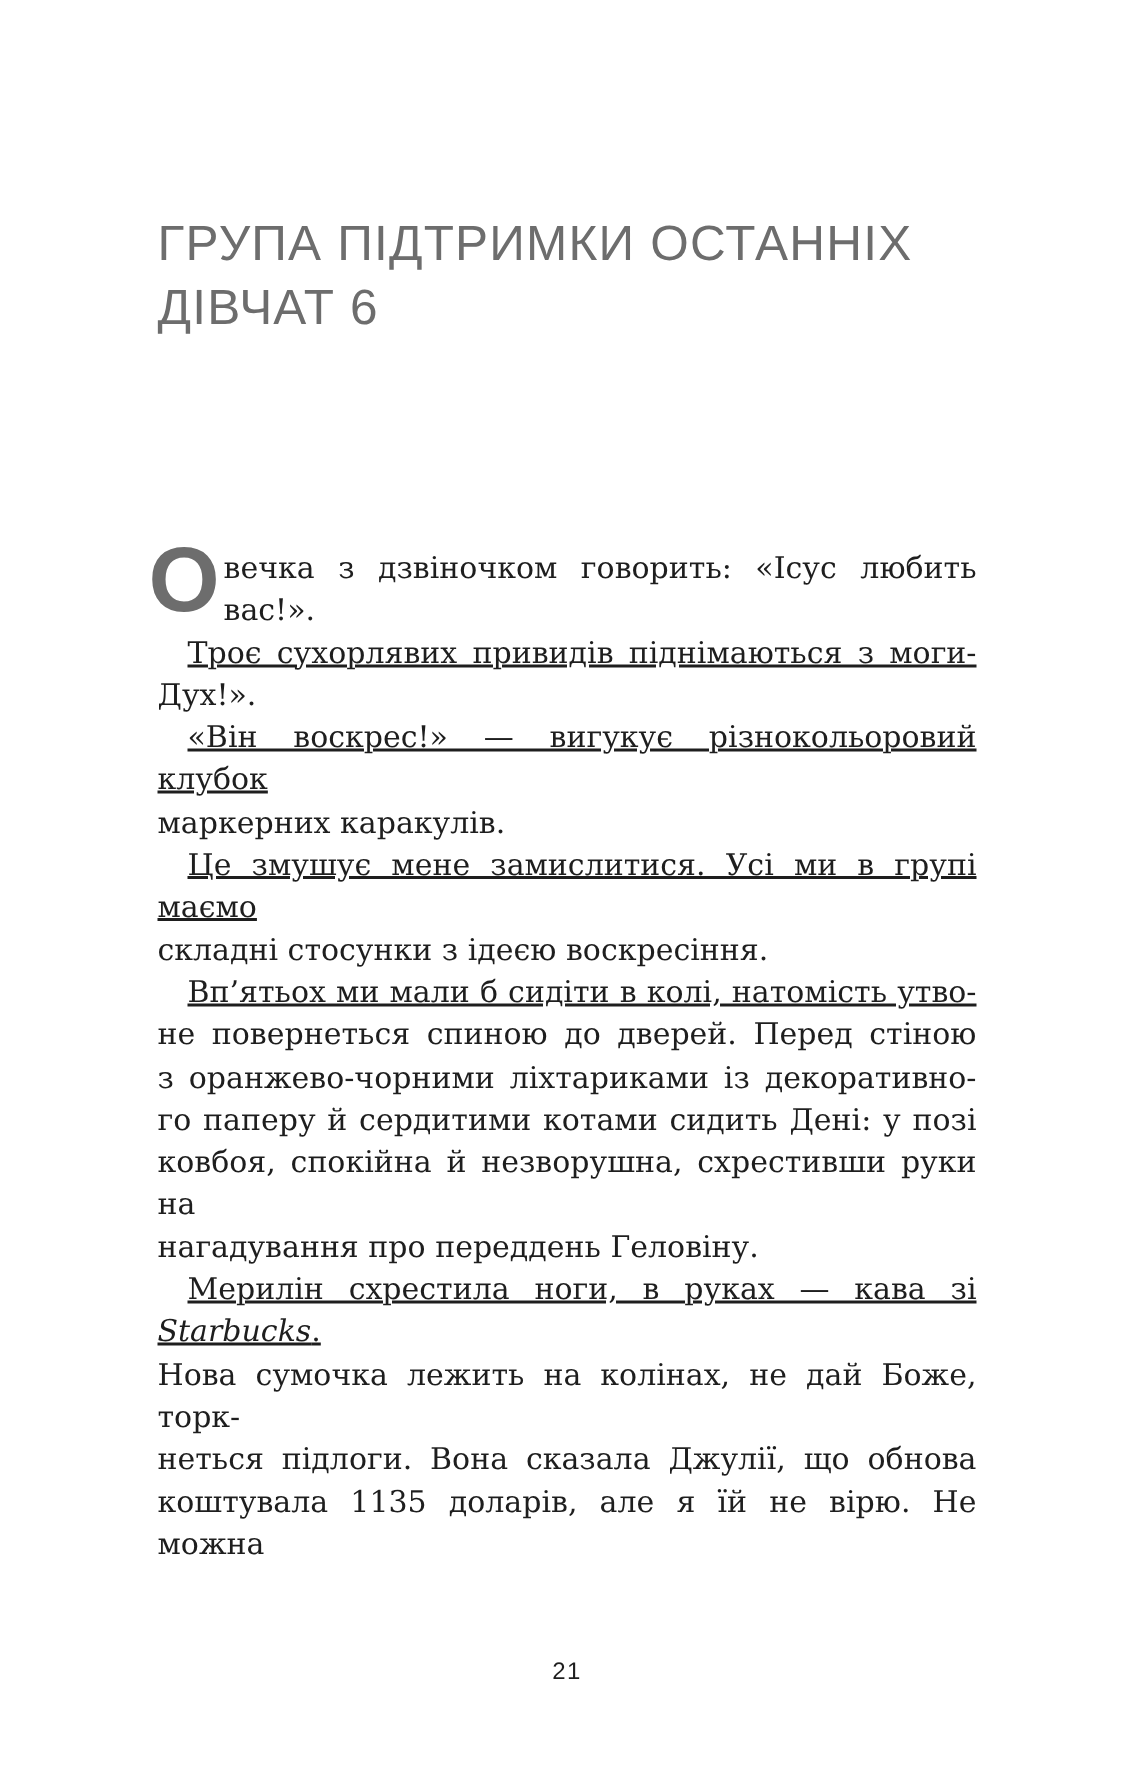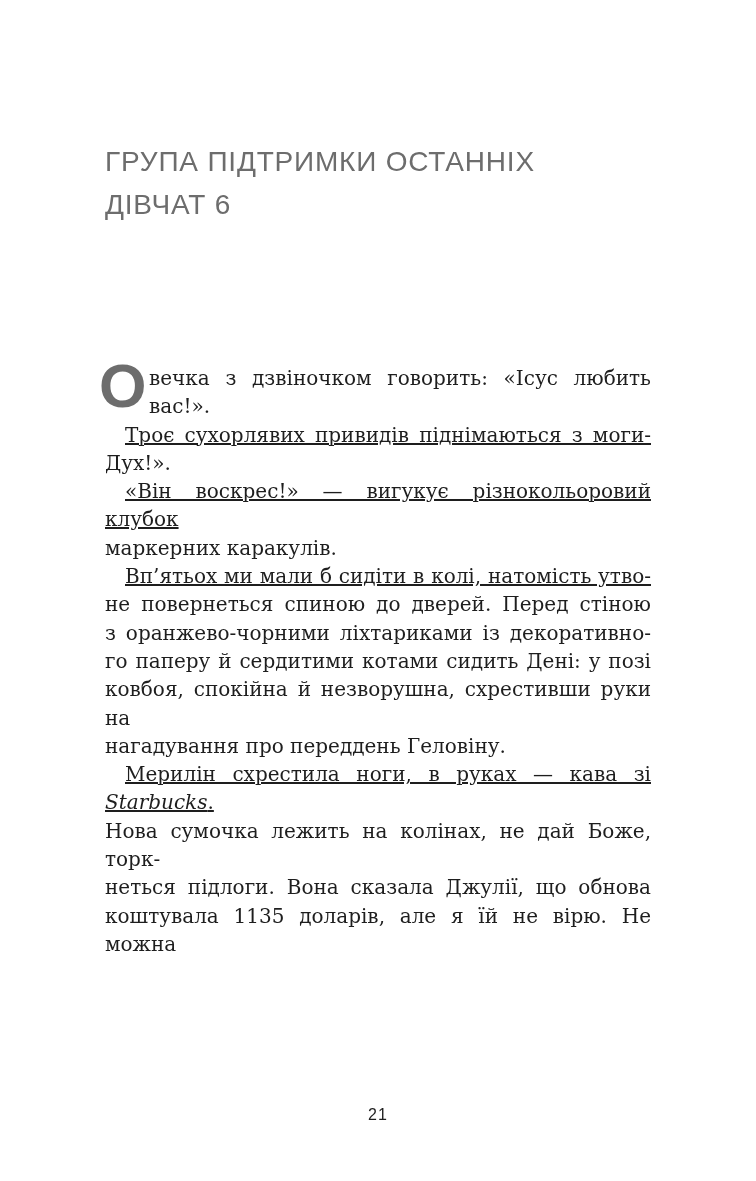--- a/index.html
+++ b/index.html
@@ -18,21 +18,21 @@
 
   
   .chapter-title {
     position: absolute;
     left: 105px;
     top: 140px;
     width: 580px;
     margin: 0;
     font-family: "Liberation Sans", sans-serif;
     font-weight: 400;
-    font-size: 28px;
+    font-size: 33px;
     line-height: 43px;
     letter-spacing: 0.8px;
     color: var(--title-color, #6d6d6d);
   }
 
   
   .body-text {
     position: absolute;
     left: 105px;
     top: 364px;
@@ -93,20 +93,24 @@
       </div>
       <div class="para indented">
         <div class="line jl">Троє сухорлявих привидів піднімаються з моги-</div>
         <div class="line ll">Дух!».</div>
       </div>
       <div class="para indented">
         <div class="line jl">«Він воскрес!» — вигукує різнокольоровий клубок</div>
         <div class="line ll">маркерних каракулів.</div>
       </div>
       <div class="para indented">
+        <div class="line jl">Це змушує мене замислитися. Усі ми в групі маємо</div>
+        <div class="line ll">складні стосунки з ідеєю воскресіння.</div>
+      </div>
+      <div class="para indented">
         <div class="line jl">Вп’ятьох ми мали б сидіти в колі, натомість утво-</div>
         <div class="line jl">не повернеться спиною до дверей. Перед стіною</div>
         <div class="line jl">з оранжево-чорними ліхтариками із декоративно-</div>
         <div class="line jl">го паперу й сердитими котами сидить Дені: у позі</div>
         <div class="line jl">ковбоя, спокійна й незворушна, схрестивши руки на</div>
         <div class="line ll">нагадування про переддень Геловіну.</div>
       </div>
       <div class="para indented">
         <div class="line jl"><span>Мерилін схрестила ноги, в руках — кава зі </span><span class="italic">Starbucks</span><span>.</span></div>
         <div class="line jl">Нова сумочка лежить на колінах, не дай Боже, торк-</div>

